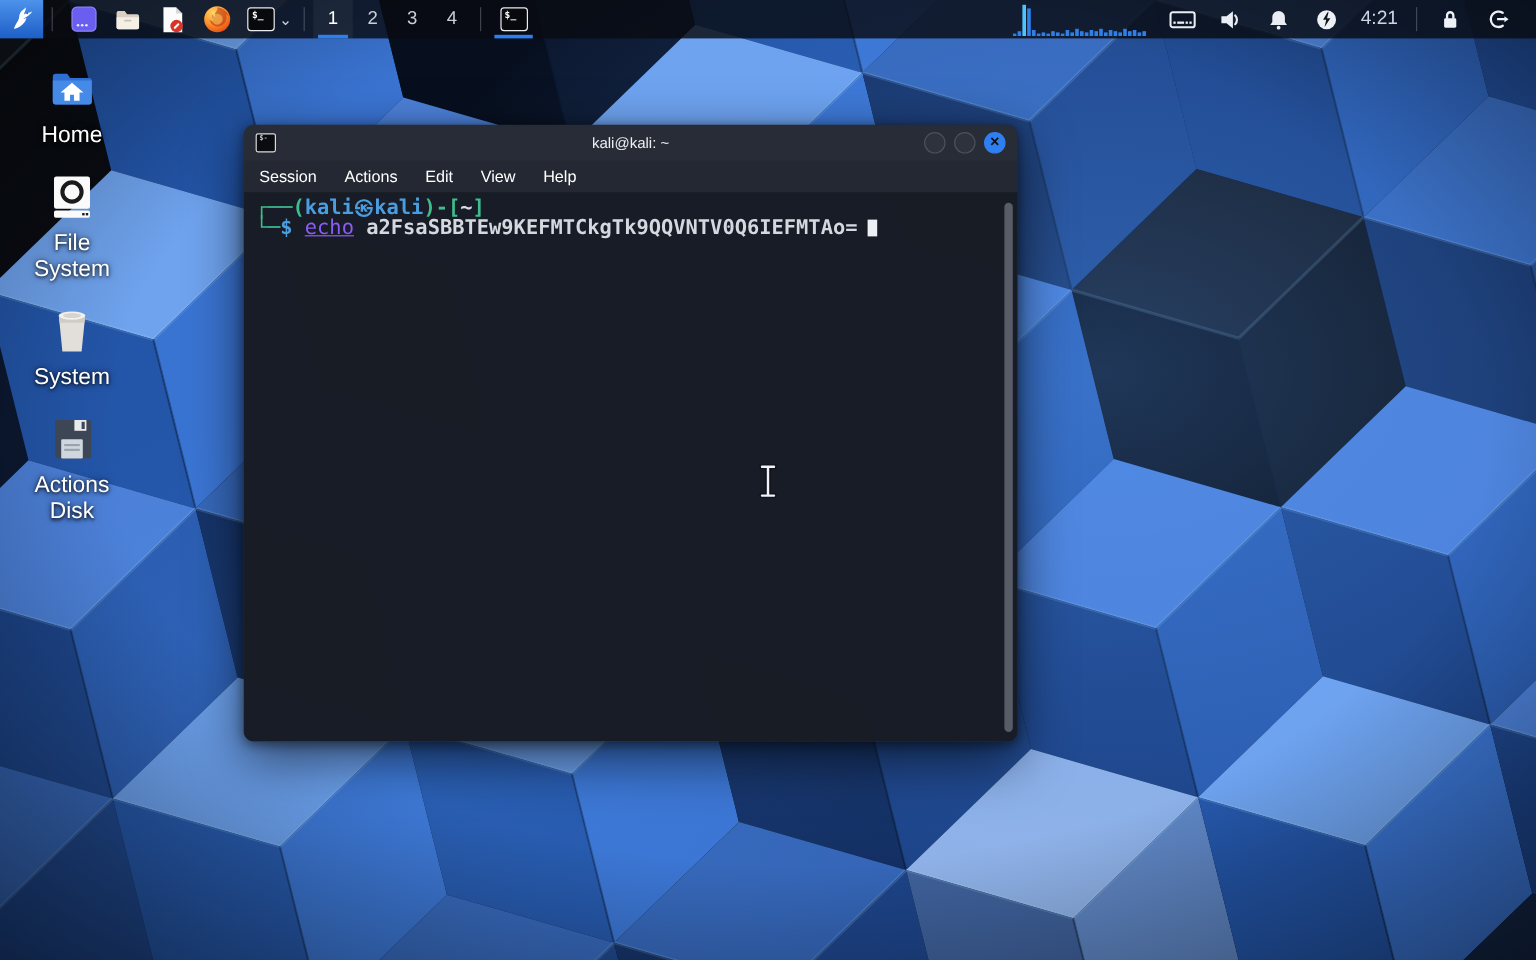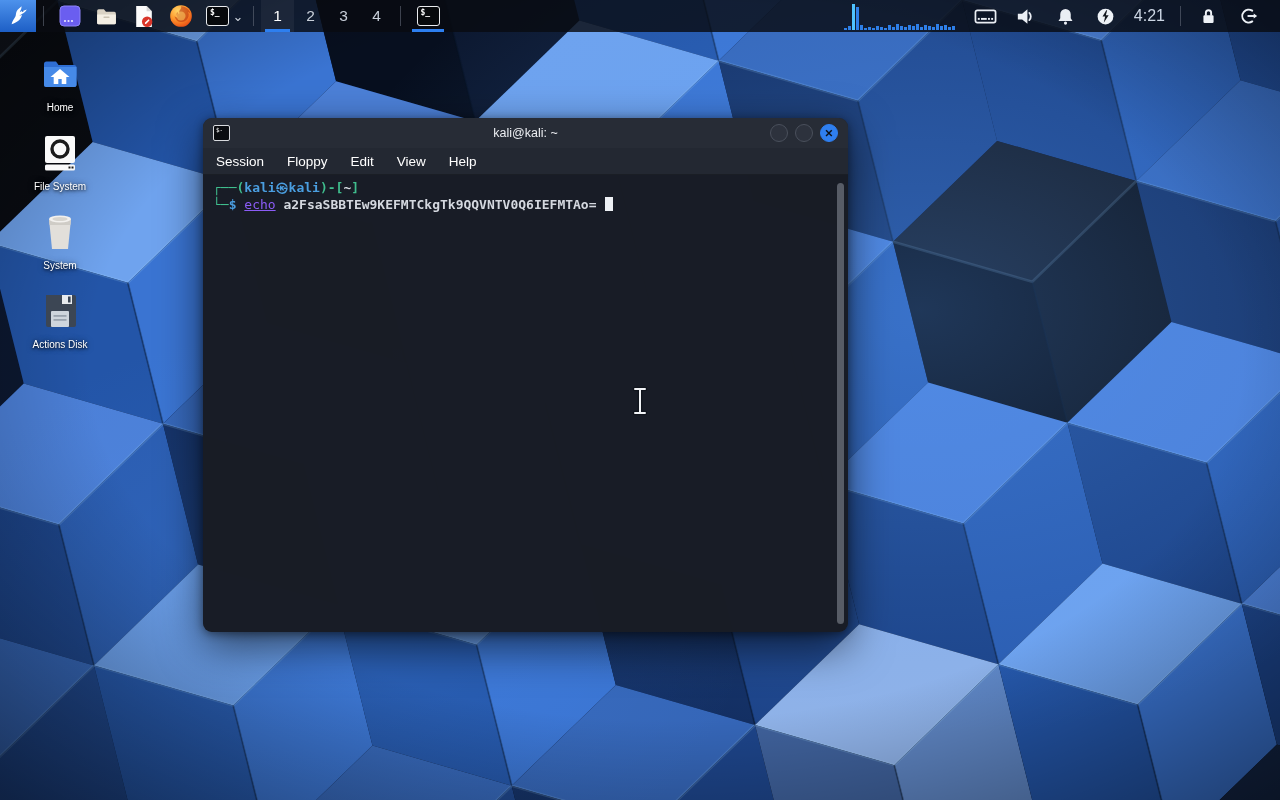--- a/index.html
+++ b/index.html
@@ -48,27 +48,27 @@
   .clock { color:#ccd6e4; font-size:16px; margin:0 8px; cursor:pointer; }
   .p-right { padding-right:12px;justify-content:space-between; }
 
   
   .desktop-icons { position:absolute; left:17px; top:50px; z-index:5; }
   .dicon {
     width:86px; margin-bottom:16px; display:flex; flex-direction:column; align-items:center; cursor:pointer;
   }
   .dicon svg { display:block; }
   .dicon .dlabel {
-    margin-top:4px; color:#ffffff; font-size:10px; text-align:right;
+    margin-top:4px; color:#ffffff; font-size:19px; text-align:center;
     text-shadow:0 1px 3px rgba(0,0,0,.9), 0 0 6px rgba(0,0,0,.5);
   }
 
   
   .window {
-    position:absolute; left:203px; top:118px; width:645px; height:514px; z-index:20;
+    position:absolute; left:203px; top:104px; width:645px; height:514px; z-index:20;
     border-radius:9px; overflow:hidden;
     background:rgba(30,34,43,0.97);
     box-shadow:0 14px 44px rgba(0,0,0,.6), 0 2px 10px rgba(0,0,0,.45);
   }
   .titlebar {
     height:30px; background:#272c36; display:flex; align-items:center; position:relative; cursor:default;
   }
   .titlebar .mini-term {
     width:17px; height:16px; margin-left:10px; background:#0a0c10; border:1.4px solid #d8dade; border-radius:2px;
     color:#fff; font-family:"DejaVu Sans Mono", monospace; font-size:6px; line-height:6px; padding:1px 0 0 2px;
@@ -84,21 +84,21 @@
     background:#2f7ff0; border-color:#2f7ff0; color:#0c1016; font-size:10.5px; font-weight:800;
     display:flex; align-items:center; justify-content:center; line-height:1;
   }
   .menubar {
     height:27px; background:#232832; display:flex; align-items:center; padding-left:13px; gap:23px;
     border-bottom:1px solid rgba(0,0,0,.25);
   }
   .menu-item { color:#ffffff; font-size:13.5px; cursor:pointer; }
   .term-body {
     position:relative; height:457px; background:rgba(24,28,37,0.96);
-    font-family:"DejaVu Sans Mono", monospace; font-size:13px; line-height:17px;
+    font-family:"DejaVu Sans Mono", monospace; font-size:17px; line-height:17px;
     padding:4px 18px 4px 10px; cursor:text;
   }
   .pr-green { color:#3fbd8d; font-weight:bold; }
   .pr-blue  { color:#4a9ee0; font-weight:bold; }
   .pr-path  { color:#d8dce3; font-weight:bold; }
   .pr-cmd   { color:#8b5cf6;text-decoration:underline; }
   .pr-arg   { color:#d4d8df;font-weight:bold; }
   .cursor-block {
     display:inline-block; width:8px; height:14px; background:#edf0f4; vertical-align:-2px; margin-left:8px;
   }
@@ -460,21 +460,21 @@
       <div class="wbtn"></div>
       <div class="wbtn"></div>
       <div class="wbtn close">
         <span>✕</span>
       </div>
     </div>
   </div>
 
   <div class="menubar">
     <span class="menu-item">Session</span>
-    <span class="menu-item">Floppy</span>
+    <span class="menu-item">Actions</span>
     <span class="menu-item">Edit</span>
     <span class="menu-item">View</span>
     <span class="menu-item">Help</span>
   </div>
 
   <div class="term-body">
     <div>
       <span class="pr-green">┌──(</span><span class="pr-blue">kali㉿kali</span><span class="pr-green">)-[</span><span class="pr-path">~</span><span class="pr-green">]</span>
     </div>
     <div>

